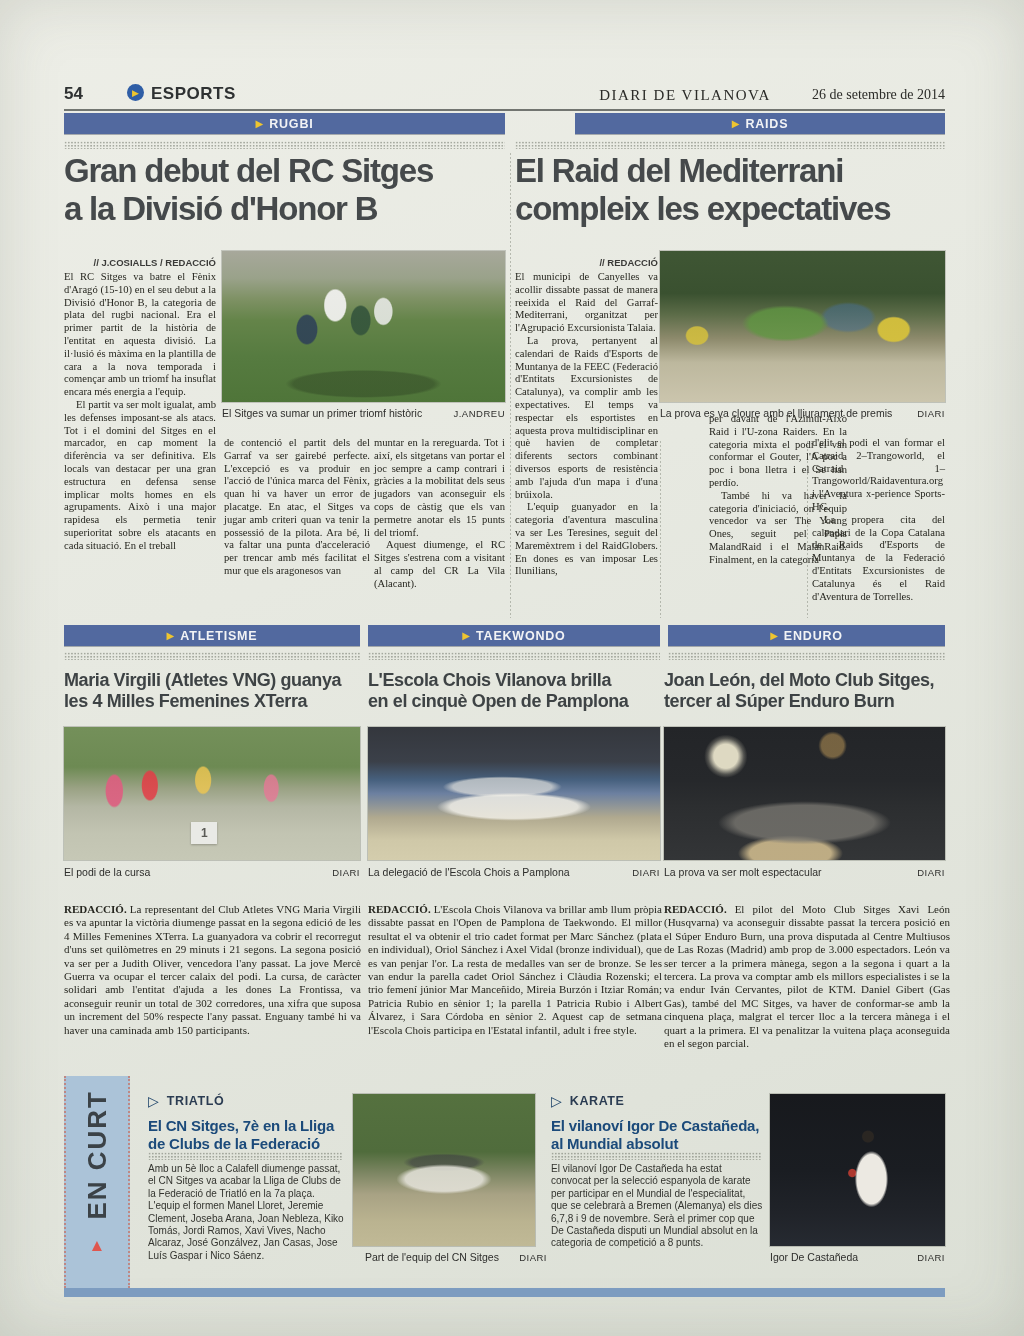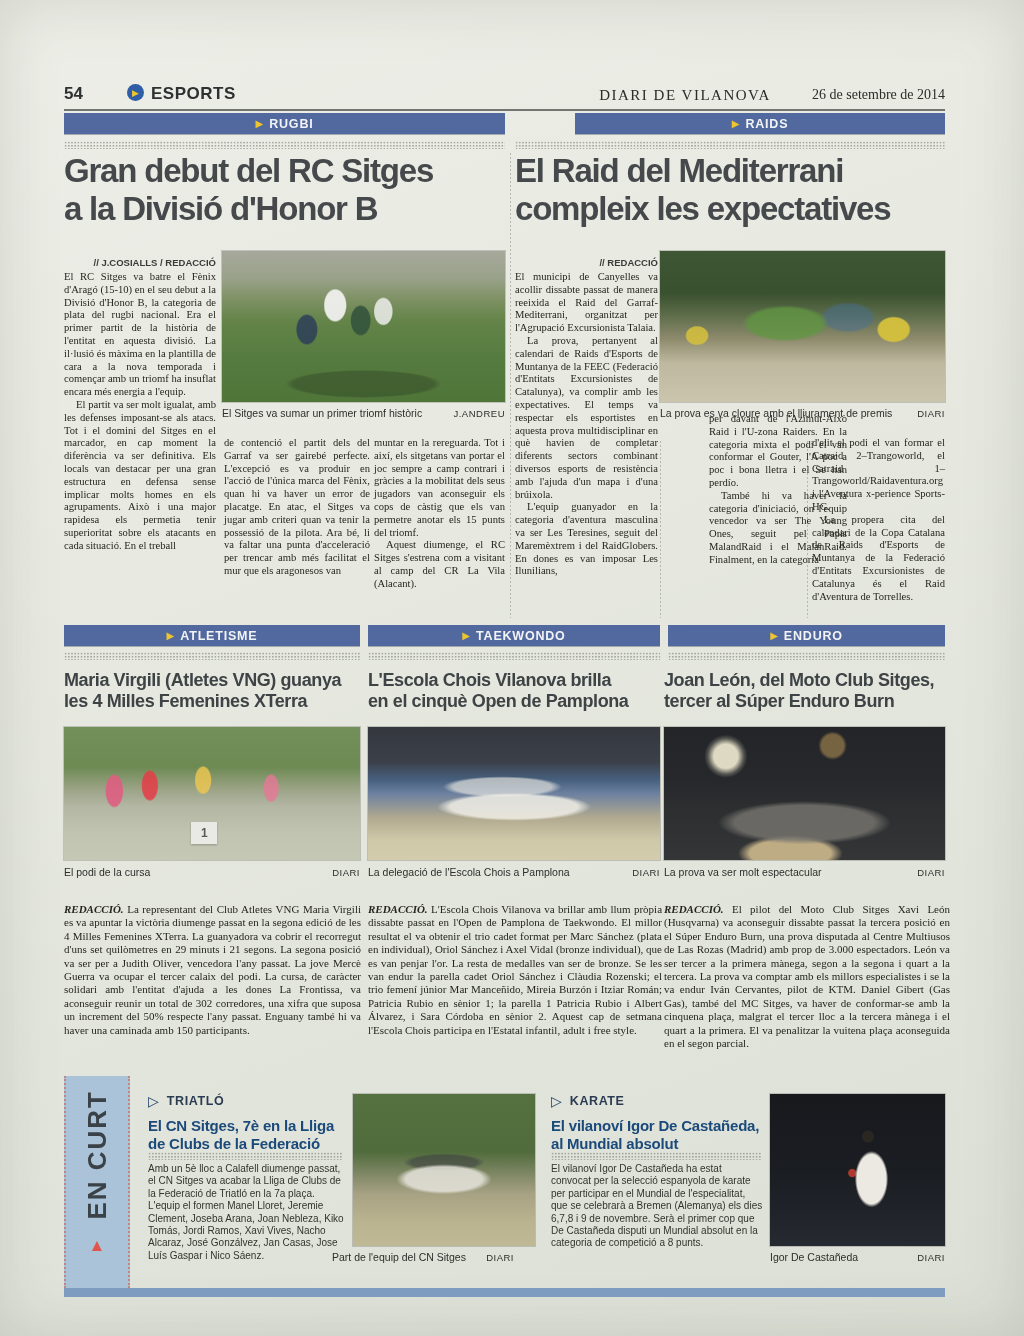--- a/index.html
+++ b/index.html
@@ -28,21 +28,21 @@
   
   .h1{font:700 33px/38px "Liberation Sans",sans-serif;color:#45494b;letter-spacing:-1.2px;}
   .h2{font:700 18px/21px "Liberation Sans",sans-serif;color:#3e4345;letter-spacing:-.4px;}
   .h3{font:700 15px/17.5px "Liberation Sans",sans-serif;color:#1b4a7a;letter-spacing:-.2px;}
   
   .byline{font:700 9.5px "Liberation Sans",sans-serif;color:#3a3a38;text-align:right;}
   .serifcol{font:10.6px/12.8px "Liberation Serif",serif;color:#26261f;text-align:justify;}
   .serifcol p{margin:0;}
   .serifcol p.ind{text-indent:12px;}
   .bodyblock{font:11px/13.4px "Liberation Serif",serif;color:#26261f;text-align:justify;}
-  .lead{font-weight:700;font-style:italic;}
+  .lead{font-weight:700;}
   .caption{display:flex;justify-content:space-between;align-items:baseline;}
   .cap{font:10.5px "Liberation Sans",sans-serif;color:#2e2e2c;}
   .credit{font:9.5px "Liberation Sans",sans-serif;color:#2e2e2c;letter-spacing:.5px;}
   
   .photo{box-shadow:0 0 0 1px rgba(70,75,65,.25);}
   .ph-rugby{background:
     radial-gradient(ellipse 18px 26px at 40% 36%,rgba(240,240,238,.95) 0 58%,transparent 65%),
     radial-gradient(ellipse 16px 24px at 49% 46%,rgba(52,84,60,.9) 0 58%,transparent 65%),
     radial-gradient(ellipse 15px 22px at 57% 40%,rgba(230,232,228,.9) 0 58%,transparent 65%),
     radial-gradient(ellipse 17px 24px at 30% 52%,rgba(44,62,88,.85) 0 58%,transparent 65%),
@@ -238,21 +238,21 @@
     <span class="tri">▷</span>
     <span class="txt">TRIATLÓ</span>
   </div>
   <div class="abs h3" style="left:148px;top:1117px;width:250px;">
     <div>El CN Sitges, 7è en la Lliga</div>
     <div>de Clubs de la Federació</div>
   </div>
   <div class="abs hdots" style="left:148px;top:1152px;width:195px;"></div>
   <div class="abs briefbody" style="left:148px;top:1163px;width:200px;">Amb un 5è lloc a Calafell diumenge passat, el CN Sitges va acabar la Lliga de Clubs de la Federació de Triatló en la 7a plaça. L'equip el formen Manel Lloret, Jeremie Clement, Joseba Arana, Joan Nebleza, Kiko Tomás, Jordi Ramos, Xavi Vives, Nacho Alcaraz, José Gonzálvez, Jan Casas, Jose Luís Gaspar i Nico Sáenz.</div>
   <div class="abs photo ph-tri" style="left:353px;top:1094px;width:182px;height:152px;"></div>
-  <div class="abs caption" style="left:332px;top:1251px;width:182px;">
+  <div class="abs caption" style="left:365px;top:1251px;width:182px;">
     <span class="cap">Part de l'equip del CN Sitges</span>
     <span class="credit">DIARI</span>
   </div>
 
   <div class="abs brieftag" style="left:551px;top:1094px;">
     <span class="tri">▷</span>
     <span class="txt">KARATE</span>
   </div>
   <div class="abs h3" style="left:551px;top:1117px;width:250px;">
     <div>El vilanoví Igor De Castañeda,</div>

